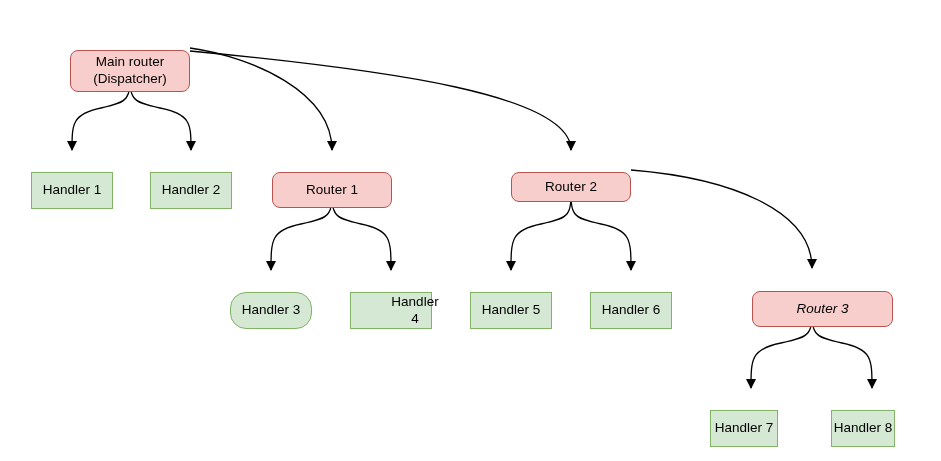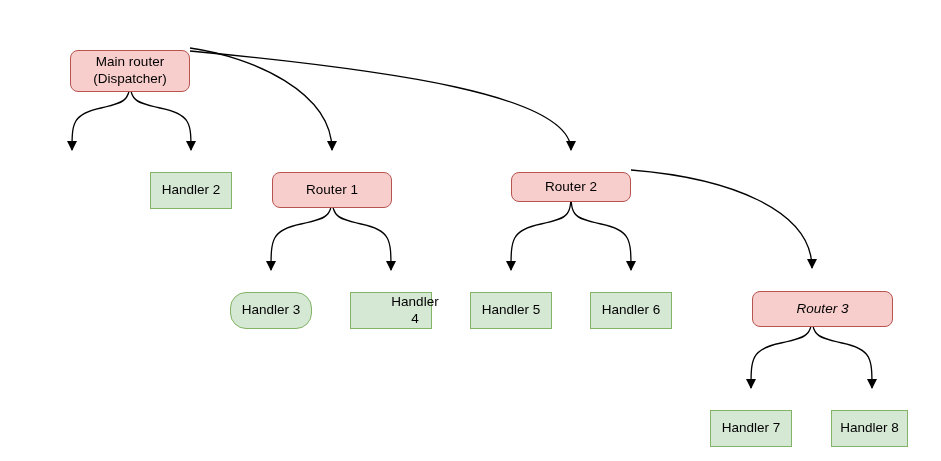--- a/index.html
+++ b/index.html
@@ -74,34 +74,35 @@
     <path class="edge" d="M571,188 C571,214 571,218 541,224 C511,230 511,240 511,270" marker-end="url(#arrow)"></path>
     <path class="edge" d="M571,188 C571,214 571,218 601,224 C631,230 631,240 631,270" marker-end="url(#arrow)"></path>
     <path class="edge" d="M631,170 C730,178 812,210 812,268" marker-end="url(#arrow)"></path>
     <path class="edge" d="M812,307 C812,333 812,337 781,343 C751,349 751,359 751,388" marker-end="url(#arrow)"></path>
     <path class="edge" d="M812,307 C812,333 812,337 842,343 C872,349 872,359 872,388" marker-end="url(#arrow)"></path>
   </svg>
 
   <div class="node router" style="left:70px; top:30px; width:120px; height:42px;">Main router
 (Dispatcher)</div>
 
+  <div class="node handler" style="left:31px; top:152px; width:82px; height:37px;">Handler 1</div>
 
   <div class="node handler" style="left:150px; top:152px; width:82px; height:37px;">Handler 2</div>
 
   <div class="node router" style="left:272px; top:152px; width:120px; height:36px;">Router 1</div>
 
   <div class="node router" style="left:511px; top:152px; width:120px; height:30px;">Router 2</div>
 
   <div class="node handler" style="left:230px; top:272px; width:82px; height:37px;border-radius:16px;">Handler 3</div>
 
   <div class="node handler" style="left:350px; top:272px; width:82px; height:37px;padding-left:48px;">Handler 4</div>
 
   <div class="node handler" style="left:470px; top:272px; width:82px; height:37px;">Handler 5</div>
 
   <div class="node handler" style="left:590px; top:272px; width:82px; height:37px;">Handler 6</div>
 
   <div class="node router" style="left:752px; top:271px; width:141px; height:36px;font-style:italic;">Router 3</div>
 
-  <div class="node handler" style="left:710px; top:390px; width:82px; height:37px;">Handler 7</div>
+  <div class="node handler" style="left:710px; top:390px; width:68px; height:37px;">Handler 7</div>
 
-  <div class="node handler" style="left:831px; top:390px; width:77px; height:37px;">Handler 8</div>
+  <div class="node handler" style="left:831px; top:390px; width:64px; height:37px;">Handler 8</div>
 
 </div>
 
 </body></html>

